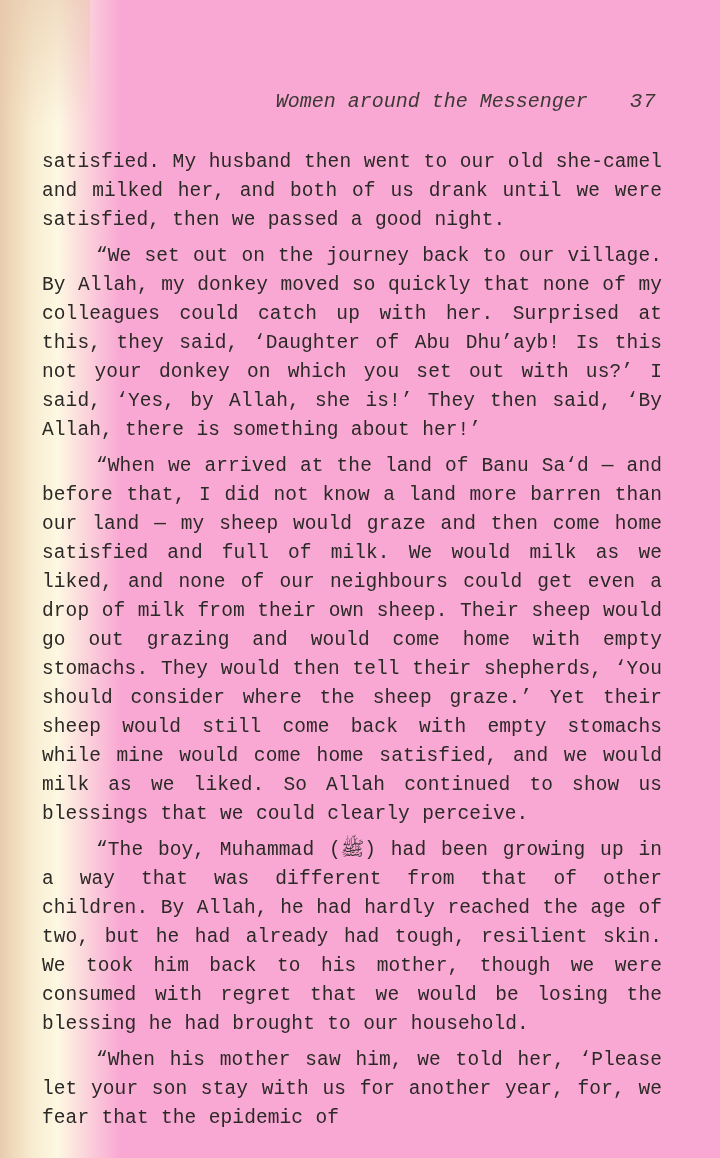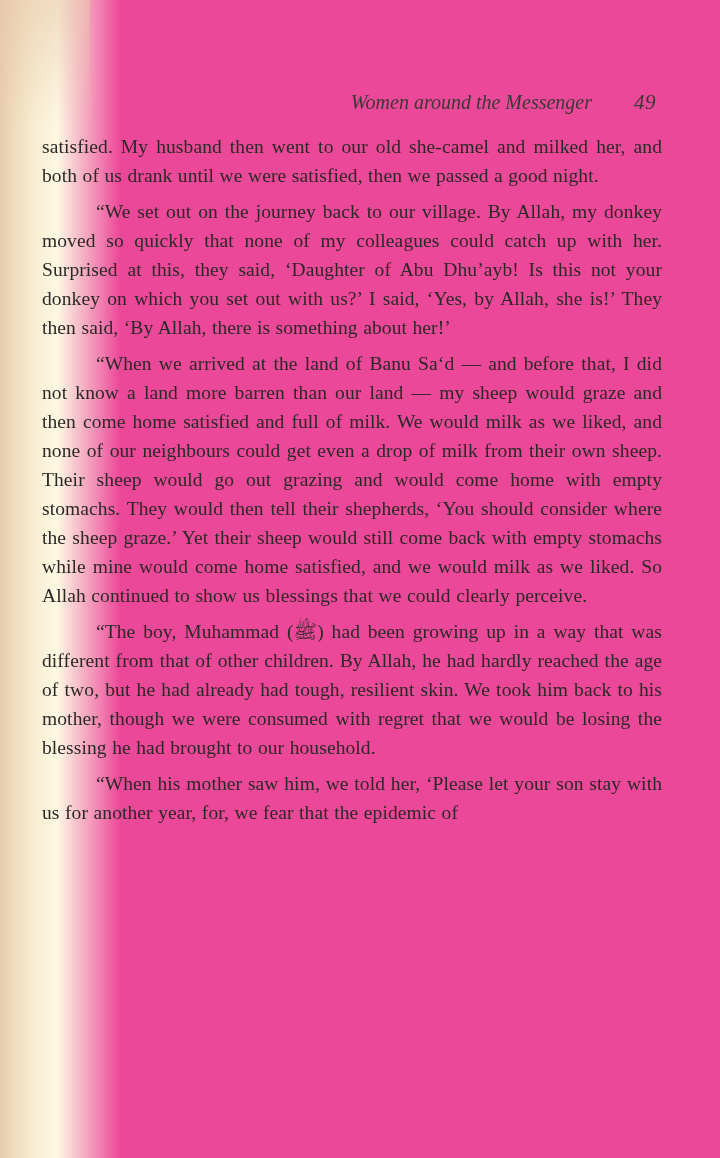--- a/index.html
+++ b/index.html
@@ -4,23 +4,23 @@
 <style>
   html, body {
     margin: 0;
     padding: 0;
     background: #ffffff;
   }
   .book-page {
     position: relative;
     width: 720px;
     height: 1158px;
-    background: #ec4899;
+    background: #f9a8d4;
     overflow: hidden;
-    font-family: Liberation Serif, serif;
+    font-family: Liberation Mono, monospace;
   }
   
   .spine-shadow {
     position: absolute;
     left: 0; top: 0; bottom: 0;
     width: 120px;
     background: linear-gradient(90deg,
       #e8cbb0 0%,
       #efd9ba 10%,
       #f8edd2 28%,
@@ -48,21 +48,21 @@
     font-size: 20px;
     color: #3b3834;
     white-space: nowrap;
   }
   .page-header .page-number {
     font-size: 21px;
     letter-spacing: 0.5px;
   }
   .page-body {
     position: absolute;
-    top: 132px;
+    top: 148px;
     left: 42px;
     width: 620px;
     font-size: 19.5px;
     line-height: 29px;
     color: #2b2926;
     text-align: justify;
     text-justify: inter-word;
     letter-spacing: 0.1px;
     word-spacing: 0.5px;
   }
@@ -75,21 +75,21 @@
 </style>
 </head>
 <body>
 
 <div class="book-page">
   <div class="spine-shadow"></div>
   <div class="spine-tint-top"></div>
 
   <div class="page-header">
     <span class="running-title">Women around the Messenger</span>
-    <span class="page-number">49</span>
+    <span class="page-number">37</span>
   </div>
 
   <div class="page-body" id="page-body">
       <p>satisfied. My husband then went to our old she-camel and milked her, and both of us drank until we were satisfied, then we passed a good night.</p>
       <p class="indent">“We set out on the journey back to our village. By Allah, my donkey moved so quickly that none of my colleagues could catch up with her. Surprised at this, they said, ‘Daughter of Abu Dhu’ayb! Is this not your donkey on which you set out with us?’ I said, ‘Yes, by Allah, she is!’ They then said, ‘By Allah, there is something about her!’</p>
       <p class="indent">“When we arrived at the land of Banu Sa‘d — and before that, I did not know a land more barren than our land — my sheep would graze and then come home satisfied and full of milk. We would milk as we liked, and none of our neighbours could get even a drop of milk from their own sheep. Their sheep would go out grazing and would come home with empty stomachs. They would then tell their shepherds, ‘You should consider where the sheep graze.’ Yet their sheep would still come back with empty stomachs while mine would come home satisfied, and we would milk as we liked. So Allah continued to show us blessings that we could clearly perceive.</p>
       <p class="indent">“The boy, Muhammad (ﷺ) had been growing up in a way that was different from that of other children. By Allah, he had hardly reached the age of two, but he had already had tough, resilient skin. We took him back to his mother, though we were consumed with regret that we would be losing the blessing he had brought to our household.</p>
       <p class="indent">“When his mother saw him, we told her, ‘Please let your son stay with us for another year, for, we fear that the epidemic of</p>
     </div>
 </div>

